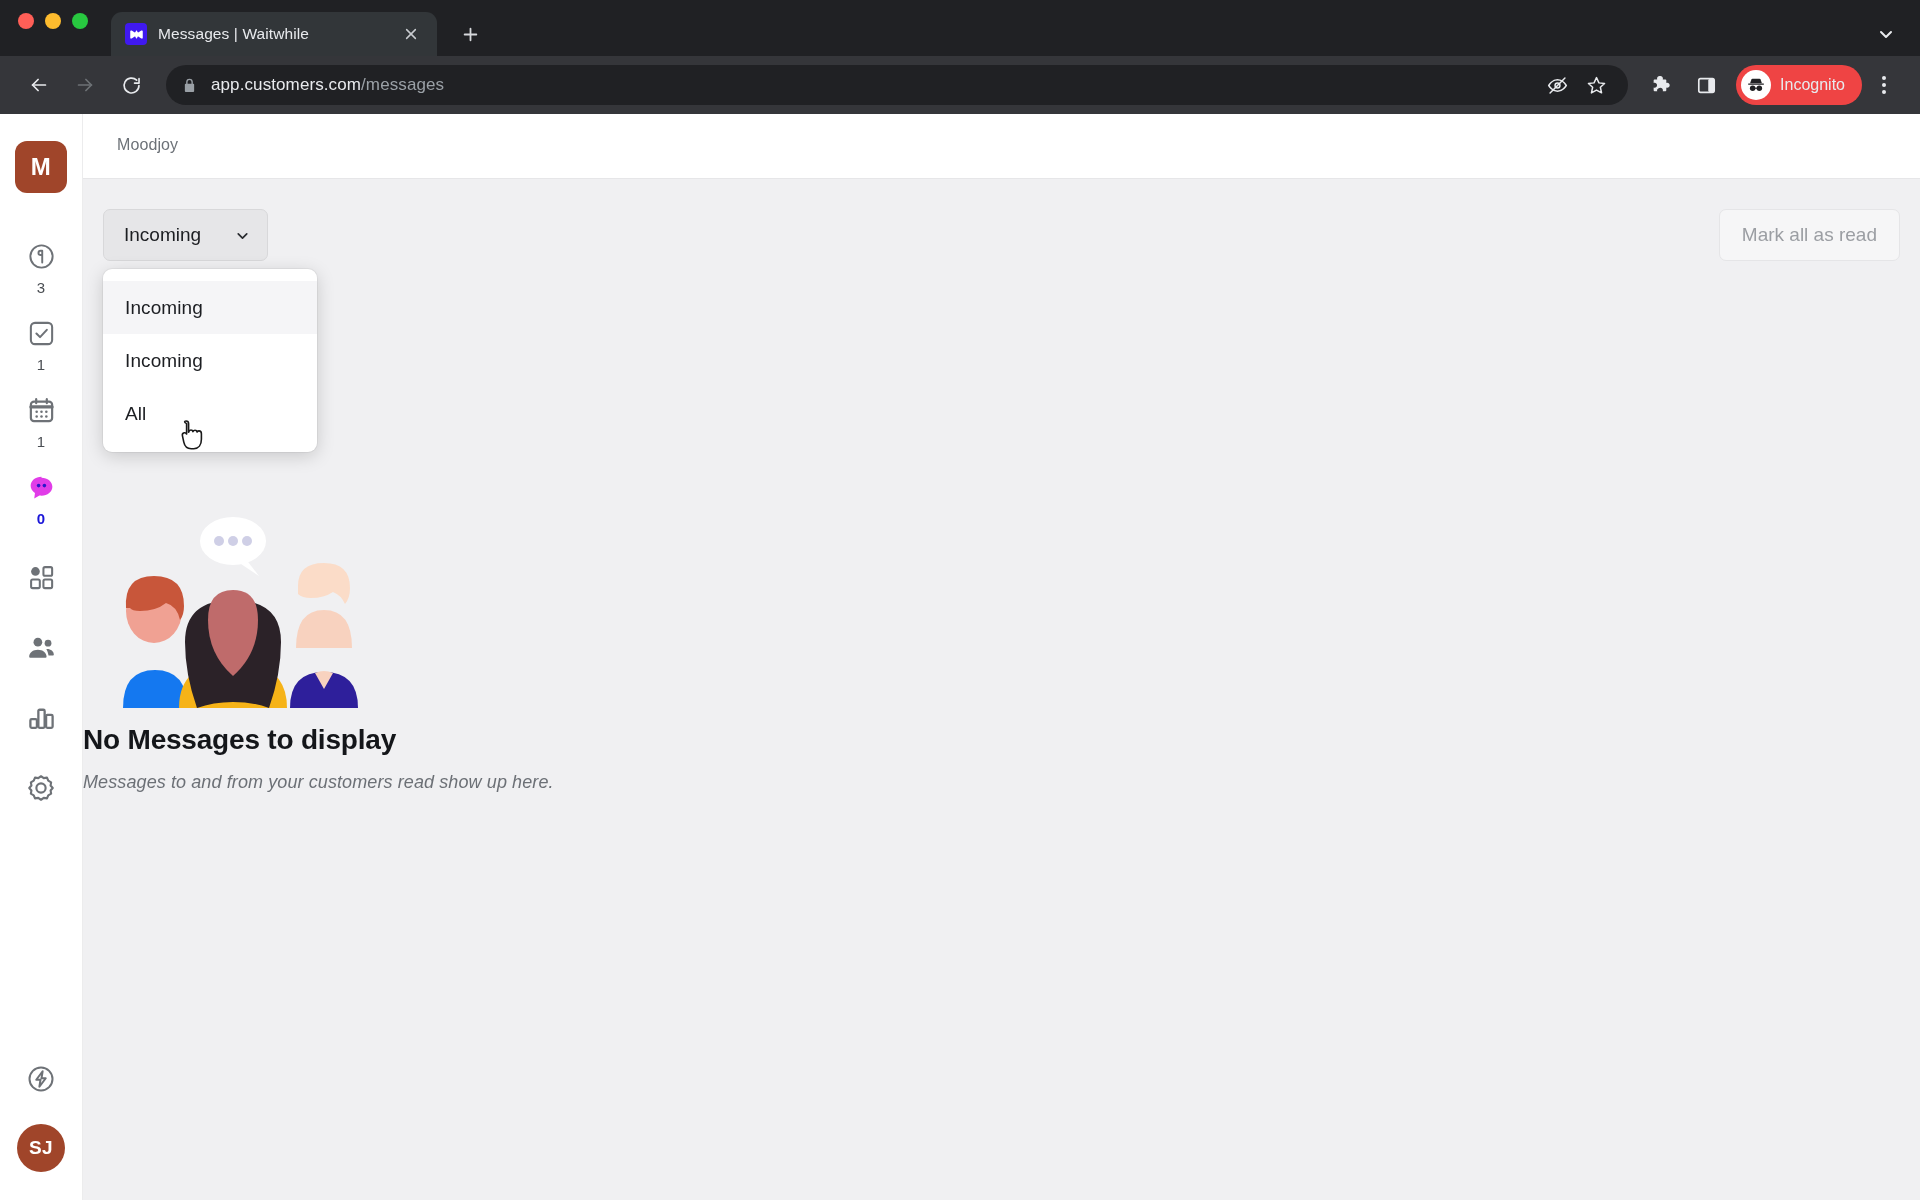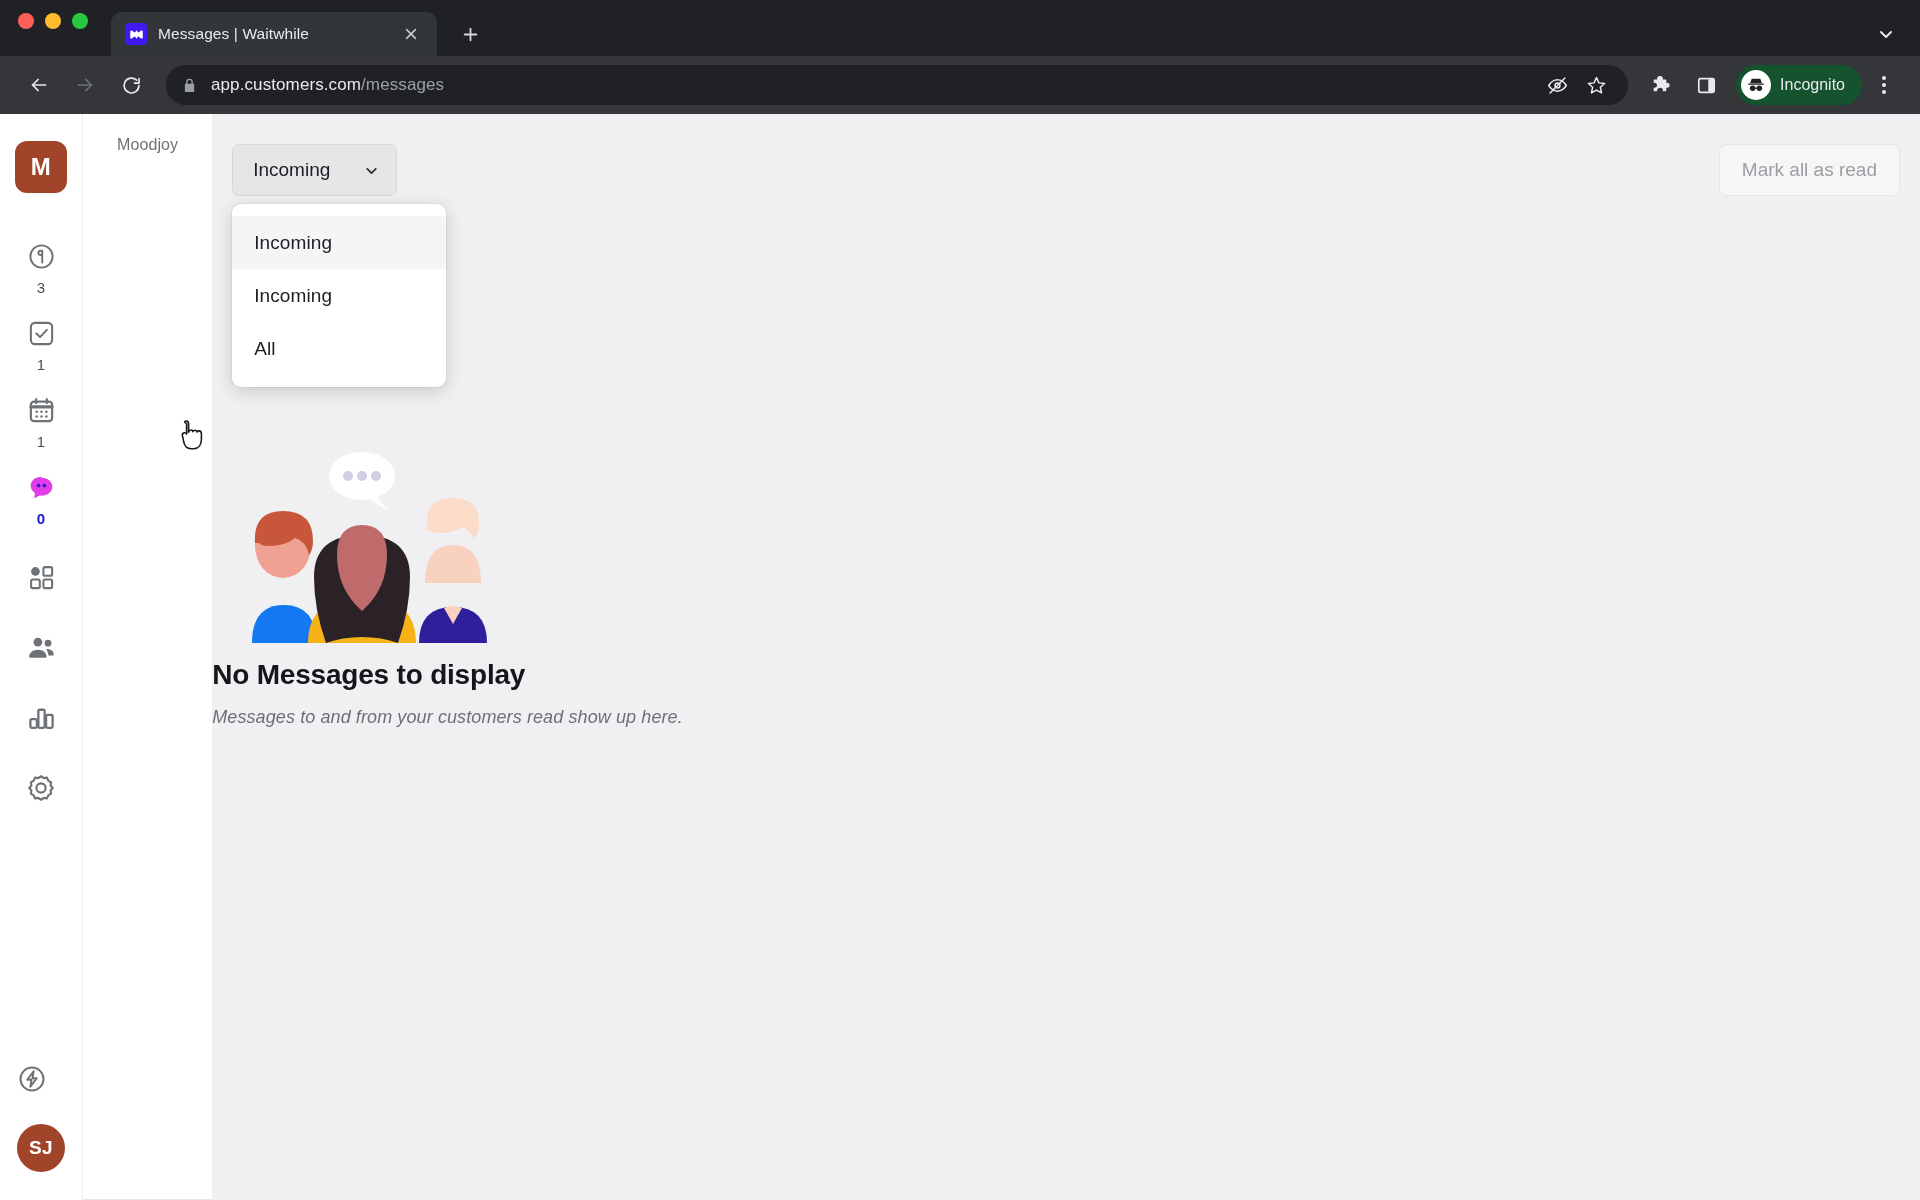--- a/index.html
+++ b/index.html
@@ -67,21 +67,21 @@
   .lock { flex:0 0 15px; display:flex; align-items:center; color:#9aa0a6; }
   .url { font-size:17px; color:#e8eaed; white-space:nowrap; letter-spacing:.1px; }
   .url .path { color:#9aa0a6; }
   .omni-right { display:flex; align-items:center; gap:9px; margin-left:auto; }
   .omni-icon { width:30px; height:30px; display:flex; align-items:center; justify-content:center; color:#e8eaed; }
   .tb-icon {
     width:40px; height:40px; border-radius:50%; display:flex;
     align-items:center; justify-content:center; color:#e8eaed; flex:0 0 40px;
   }
   .incognito-pill {
-    height:40px; border-radius:20px; background:#14532d; display:flex;
+    height:40px; border-radius:20px; background:#ef4444; display:flex;
     align-items:center; gap:9px; padding:0 17px 0 5px; margin-left:6px;
   }
   .incog-avatar {
     width:30px; height:30px; border-radius:50%; background:#fff;
     display:flex; align-items:center; justify-content:center; flex:0 0 30px;
   }
   .incog-label { color:#e8eaed; font-size:16px; white-space:nowrap; }
   .kebab { width:36px; height:40px; display:flex; align-items:center; justify-content:center; color:#e8eaed; flex:0 0 36px; gap:0; flex-direction:column; }
   .kebab i { width:4px; height:4px; border-radius:50%; background:#e8eaed; display:block; margin:1.6px 0; }
 
@@ -101,30 +101,30 @@
   }
   .rail-items { margin-top:36px; display:flex; flex-direction:column; align-items:center; width:100%; }
   .rail-item {
     width:100%; display:flex; flex-direction:column; align-items:center;
     padding:13px 0 11px; color:#6e7277; position:relative;
   }
   .rail-item .badge { font-size:15px; margin-top:5px; line-height:1; color:#4a4e53; }
   .rail-item.active { color:#e13ce8; }
   .rail-item.active .badge { color:#1a15d8; font-weight:700; }
   .rail-spacer { flex:1; }
-  .rail-bottom { display:flex; flex-direction:column; align-items:flex-start; padding-bottom:28px; gap:30px; }
+  .rail-bottom { display:flex; flex-direction:column; align-items:center; padding-bottom:28px; gap:30px; }
   .bolt-btn { color:#6e7277; display:flex; align-items:center; justify-content:center; }
   .user-avatar {
     width:48px; height:48px; border-radius:50%; background:#a0452a;
     color:#fff; font-size:19px; font-weight:700; display:flex;
     align-items:center; justify-content:center; letter-spacing:.5px;
   }
 
   
-  .main { flex:1; display:flex; flex-direction:row; min-width:0; background:#f0f0f2; }
+  .main { flex:1; display:flex; flex-direction:column; min-width:0; background:#f0f0f2; }
   .page-header {
     background:#fff; padding:22px 34px 20px; border-bottom:1px solid #e6e6e8;
     flex:0 0 auto;
   }
   .breadcrumb { font-size:16px; color:#6d7278; margin-bottom:4px; letter-spacing:.1px; }
   .page-title { font-size:30px; font-weight:700; color:#14161a; letter-spacing:-.3px; }
 
   .content { flex:1; position:relative; padding:30px 20px; min-height:0; }
 
   .toolrow { display:flex; align-items:flex-start; justify-content:space-between; }

